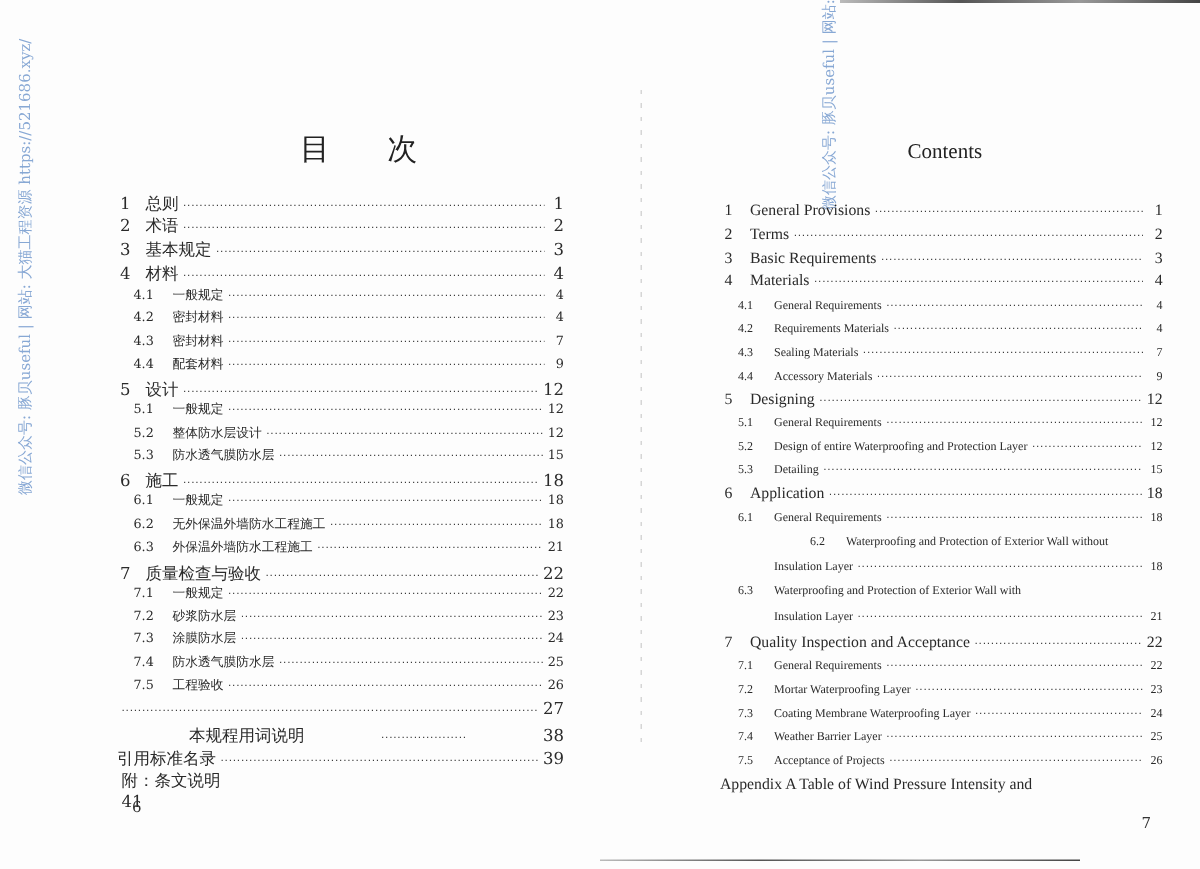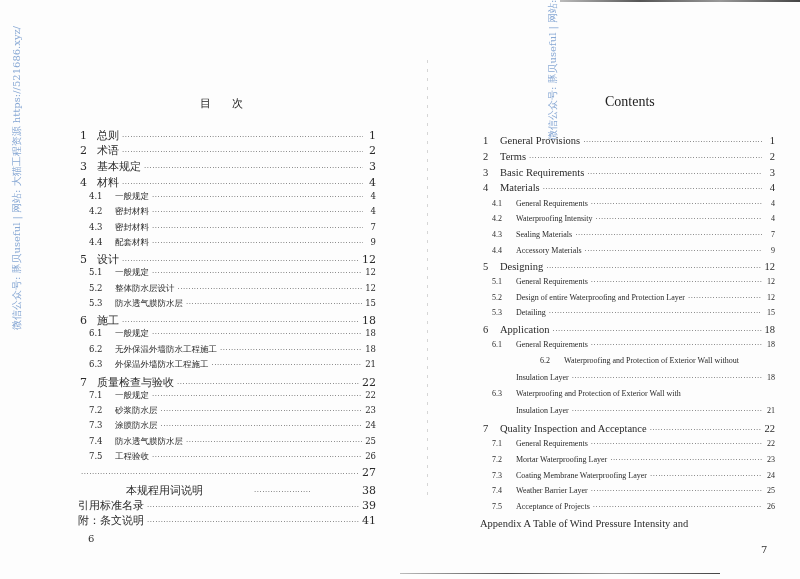--- a/index.html
+++ b/index.html
@@ -8,21 +8,21 @@
     background: #fdfdfd; color: #2a2a2a;
     font-family: "DejaVu Serif", "Liberation Serif", serif;
   }
   .page { position: absolute; top: 0; height: 579px; }
   .page-left { left: 0; width: 400px; }
   .page-right { left: 400px; width: 400px; }
 
   .toc-title {
     position: absolute; white-space: pre; color: #222;
   }
-  .page-left .toc-title { left: 200px; top: 96px; font-size: 11px; letter-spacing: 0; }
+  .page-left .toc-title { left: 200px; top: 86px; font-size: 20px; letter-spacing: 0; }
   .page-right .toc-title { left: 205px; top: 94px; font-size: 14px; font-family: "Liberation Serif", serif; }
 
   .toc-row { position: absolute; display: flex; align-items: baseline; height: 16px; }
   .toc-num { display: inline-block; white-space: nowrap; }
   .toc-label { white-space: nowrap; }
   .toc-dots {
     flex: 1; overflow: hidden; white-space: nowrap; margin: 0 3px;
     letter-spacing: 0.5px; color: #333; font-family: "DejaVu Sans", sans-serif;
   }
   .toc-page { white-space: nowrap; text-align: right; min-width: 10px; }
@@ -206,21 +206,21 @@
         <span class="toc-label">本规程用词说明</span>
         <span class="toc-dots">········································································································································································································</span>
         <span class="toc-page">38</span>
       </div>
       <div class="toc-row lvl0" style="top: 498px;">
         <span class="toc-num"></span>
         <span class="toc-label">引用标准名录</span>
         <span class="toc-dots">········································································································································································································</span>
         <span class="toc-page">39</span>
       </div>
-      <div class="toc-row lvl0" style="top: 513px;">
+      <div class="toc-row lvl0" style="top: 513px; flex-direction: column;">
         <span class="toc-num"></span>
         <span class="toc-label">附：条文说明</span>
         <span class="toc-dots">········································································································································································································</span>
         <span class="toc-page">41</span>
       </div>
     </div>
   <div class="page-num" style="left:88px; top:533px;">6</div>
 </div>
 
 <div class="fold"></div>
@@ -255,21 +255,21 @@
         <span class="toc-page">4</span>
       </div>
       <div class="toc-row lvl2" style="top: 199px;">
         <span class="toc-num">4.1</span>
         <span class="toc-label">General Requirements</span>
         <span class="toc-dots">········································································································································································································</span>
         <span class="toc-page">4</span>
       </div>
       <div class="toc-row lvl2" style="top: 214px;">
         <span class="toc-num">4.2</span>
-        <span class="toc-label">Waterproofing Intensity</span>
+        <span class="toc-label">Requirements Materials</span>
         <span class="toc-dots">········································································································································································································</span>
         <span class="toc-page">4</span>
       </div>
       <div class="toc-row lvl2" style="top: 230px;">
         <span class="toc-num">4.3</span>
         <span class="toc-label">Sealing Materials</span>
         <span class="toc-dots">········································································································································································································</span>
         <span class="toc-page">7</span>
       </div>
       <div class="toc-row lvl2" style="top: 246px;">

